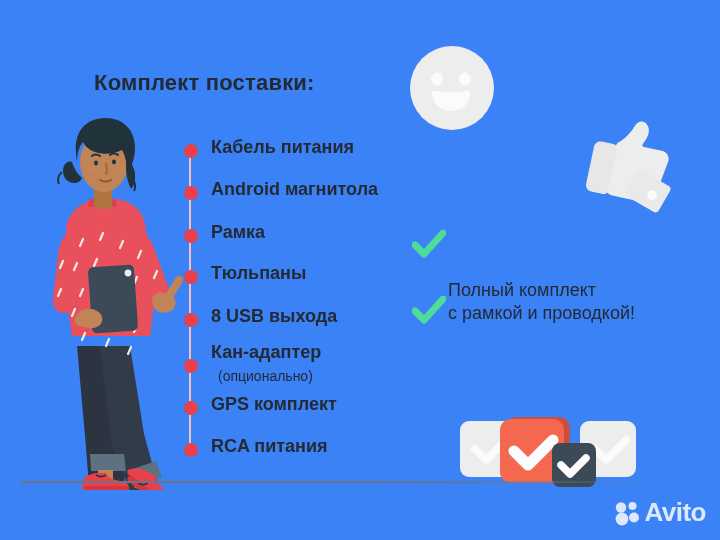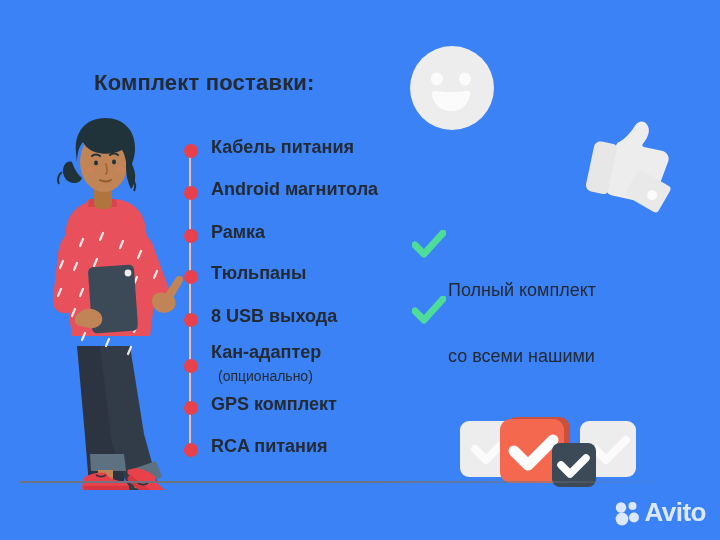--- a/index.html
+++ b/index.html
@@ -307,29 +307,29 @@
     </div>
 
   </div>
 
   <div class="benefit" style="left:412px; top:230px;">
     <svg class="check-mark" viewBox="0 0 34 30">
       <path d="M3 15l9 9L31 3" stroke="#4DDC9A" stroke-width="7" fill="none" stroke-linecap="round" stroke-linejoin="round"></path>
     </svg>
     <div class="benefit-text">
       <div>Полный комплект</div>
+      <div>с рамкой и проводкой!</div>
     </div>
   </div>
 
   <div class="benefit" style="left:412px; top:296px;">
     <svg class="check-mark" viewBox="0 0 34 30">
       <path d="M3 15l9 9L31 3" stroke="#4DDC9A" stroke-width="7" fill="none" stroke-linecap="round" stroke-linejoin="round"></path>
     </svg>
     <div class="benefit-text">
-      <div>со всеми нашими</div>
     </div>
   </div>
 
   <div class="watermark">
     <svg width="26" height="26" viewBox="0 0 26 26">
       <circle cx="7" cy="7.5" r="5.2" fill="#ffffff"></circle>
       <circle cx="18.5" cy="6" r="4" fill="#ffffff"></circle>
       <circle cx="8" cy="19" r="6.4" fill="#ffffff"></circle>
       <circle cx="20" cy="17.5" r="5" fill="#ffffff"></circle>
     </svg>

